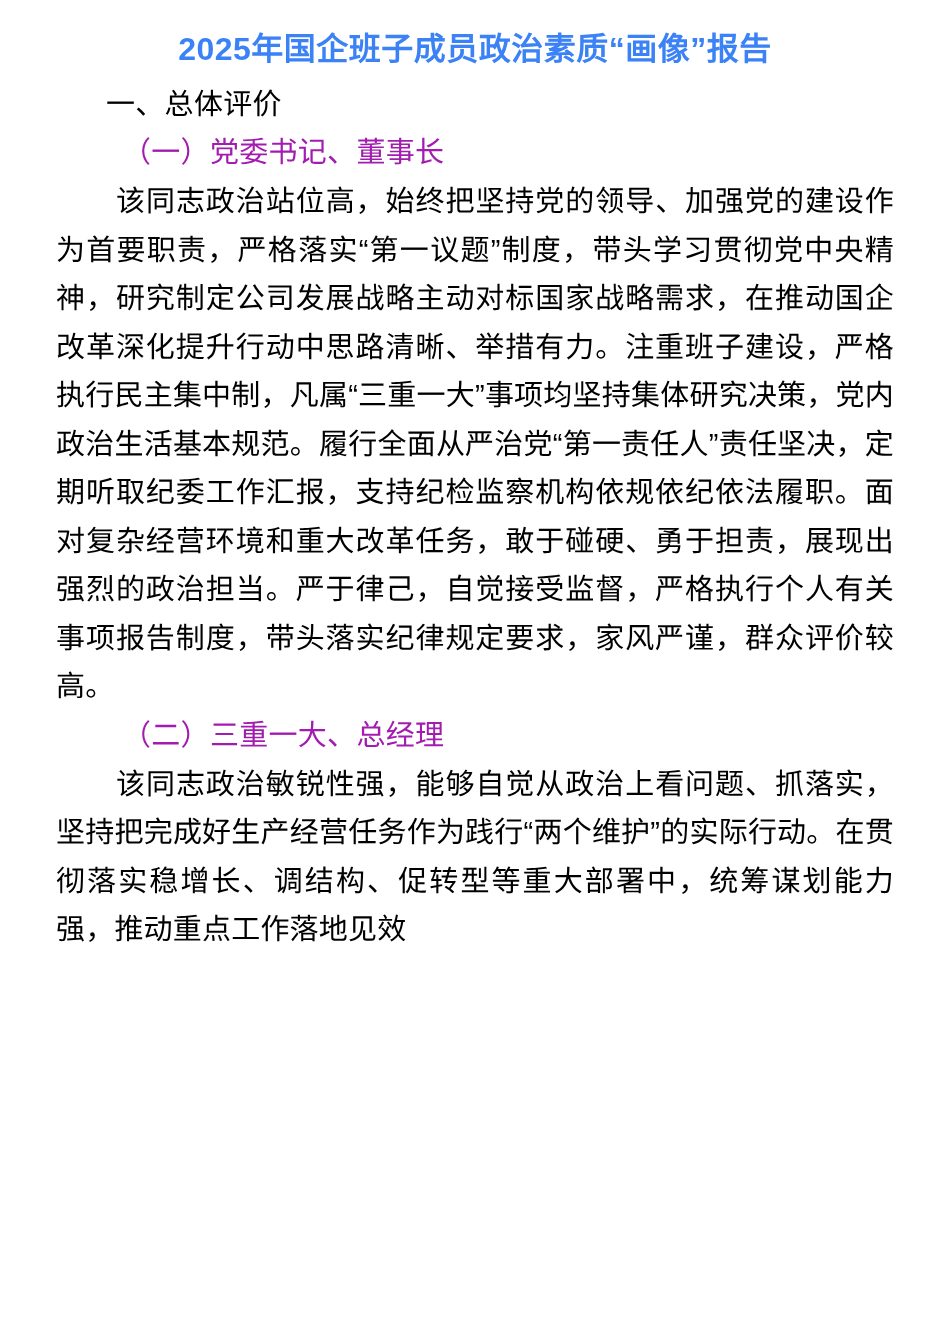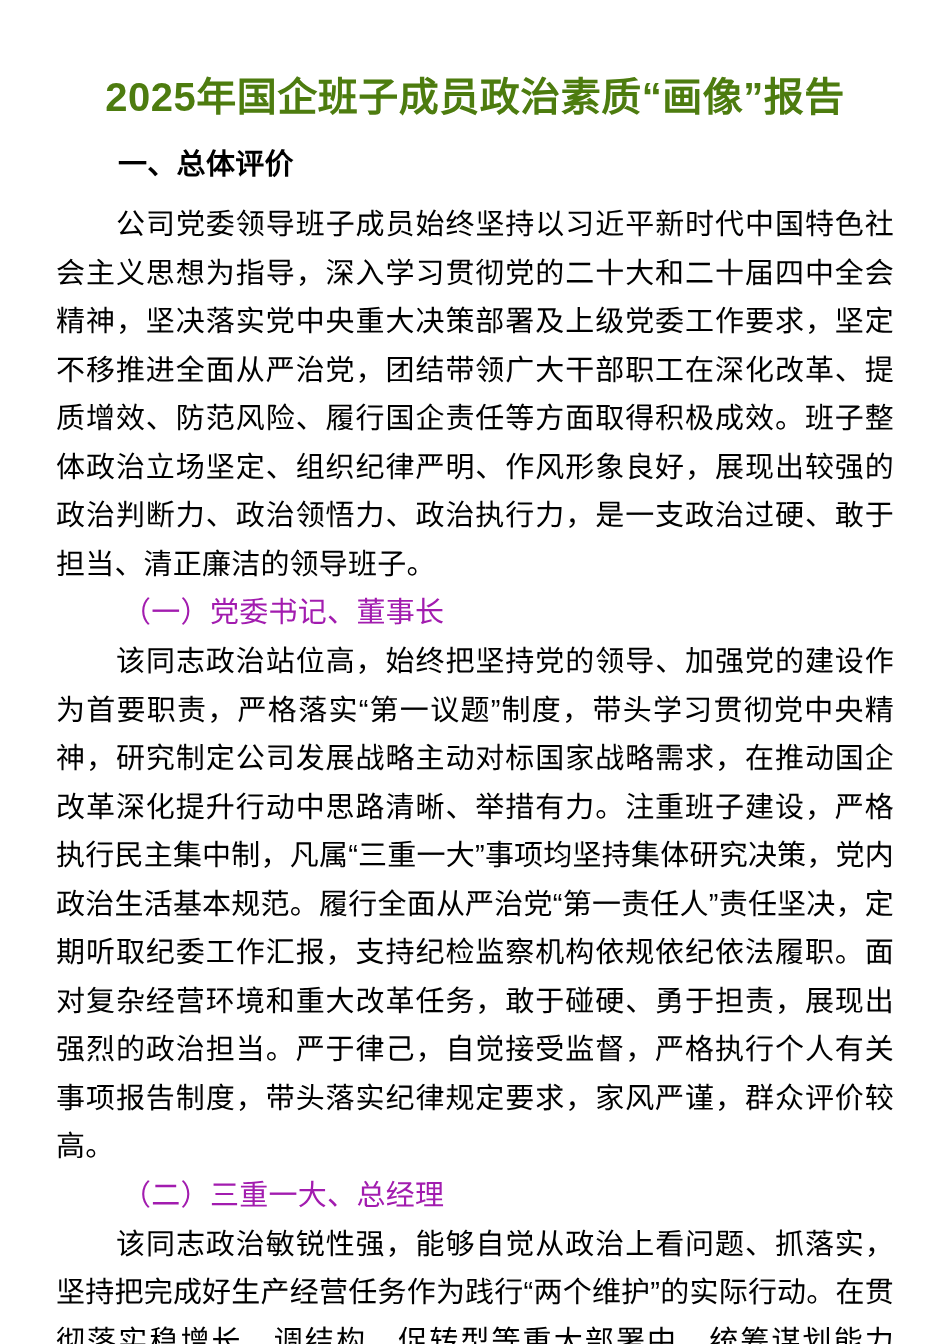--- a/index.html
+++ b/index.html
@@ -21,37 +21,37 @@
 
   .doc-body {
     position: absolute;
     left: 56px;
     top: 0;
     width: 838px;
   }
 
   
   .doc-title {
-    font-size: 40px;
+    font-size: 32px;
     line-height: 58px;
     font-weight: 700;
     text-align: center;
     letter-spacing: 0.5px;
     margin: 0;
-    padding-top: 68px;
+    padding-top: 20px;
     white-space: nowrap;
-    color: #4d7c0f;
+    color: #3b82f6;
   }
 
   
   .section-heading {
     font-size: 29px;
     line-height: 48px;
-    font-weight: 700;
-    margin: 12px;
+    font-weight: 400;
+    margin: 0;
     padding-left: 50px;
     letter-spacing: 0.3px;
     color: #000000;
   }
 
   
   .sub-heading {
     font-size: 29px;
     line-height: 49px;
     font-weight: 400;
@@ -83,21 +83,20 @@
 
 <div class="page">
   <div class="doc-body">
 
     <h1 class="doc-title">2025年国企班子成员政治素质“画像”报告</h1>
 
     <div class="spacer-title-gap"></div>
 
     <h2 class="section-heading">一、总体评价</h2>
 
-    <p class="body-para">公司党委领导班子成员始终坚持以习近平新时代中国特色社会主义思想为指导，深入学习贯彻党的二十大和二十届四中全会精神，坚决落实党中央重大决策部署及上级党委工作要求，坚定不移推进全面从严治党，团结带领广大干部职工在深化改革、提质增效、防范风险、履行国企责任等方面取得积极成效。班子整体政治立场坚定、组织纪律严明、作风形象良好，展现出较强的政治判断力、政治领悟力、政治执行力，是一支政治过硬、敢于担当、清正廉洁的领导班子。</p>
 
 
     <h3 class="sub-heading">（一）党委书记、董事长</h3>
 
     <p class="body-para">该同志政治站位高，始终把坚持党的领导、加强党的建设作为首要职责，严格落实“第一议题”制度，带头学习贯彻党中央精神，研究制定公司发展战略主动对标国家战略需求，在推动国企改革深化提升行动中思路清晰、举措有力。注重班子建设，严格执行民主集中制，凡属“三重一大”事项均坚持集体研究决策，党内政治生活基本规范。履行全面从严治党“第一责任人”责任坚决，定期听取纪委工作汇报，支持纪检监察机构依规依纪依法履职。面对复杂经营环境和重大改革任务，敢于碰硬、勇于担责，展现出强烈的政治担当。严于律己，自觉接受监督，严格执行个人有关事项报告制度，带头落实纪律规定要求，家风严谨，群众评价较高。</p>
 
     <h3 class="sub-heading">（二）三重一大、总经理</h3>
 
     <p class="body-para">该同志政治敏锐性强，能够自觉从政治上看问题、抓落实，坚持把完成好生产经营任务作为践行“两个维护”的实际行动。在贯彻落实稳增长、调结构、促转型等重大部署中，统筹谋划能力强，推动重点工作落地见效</p>
 

